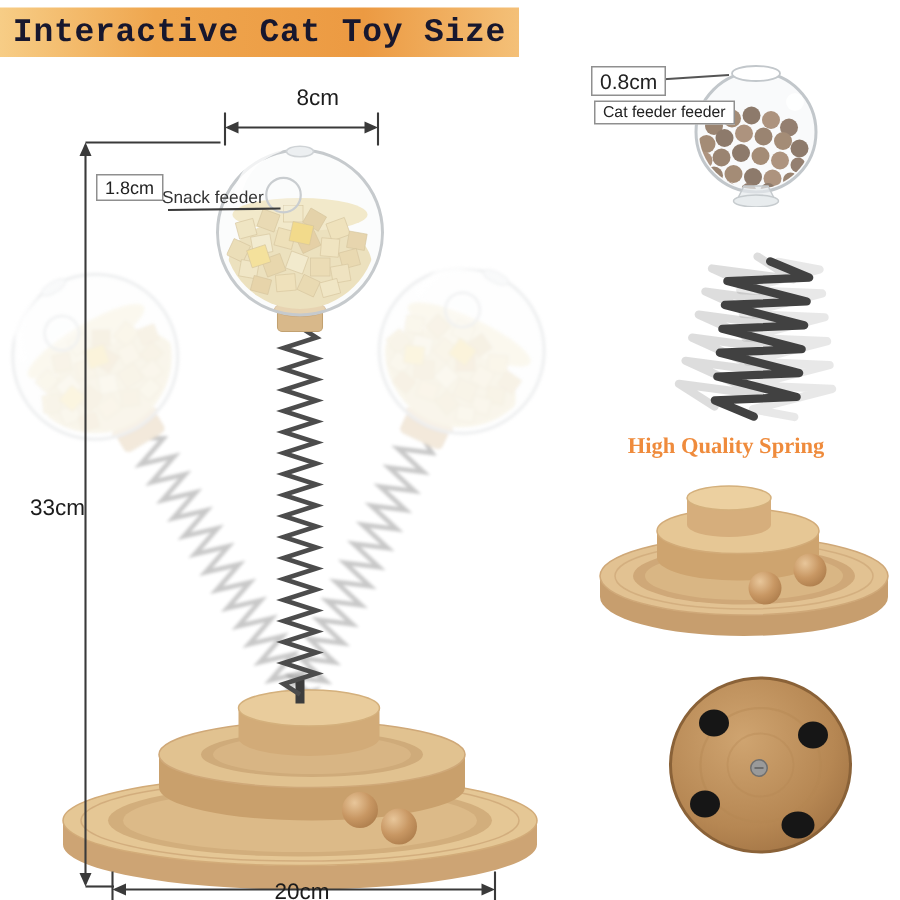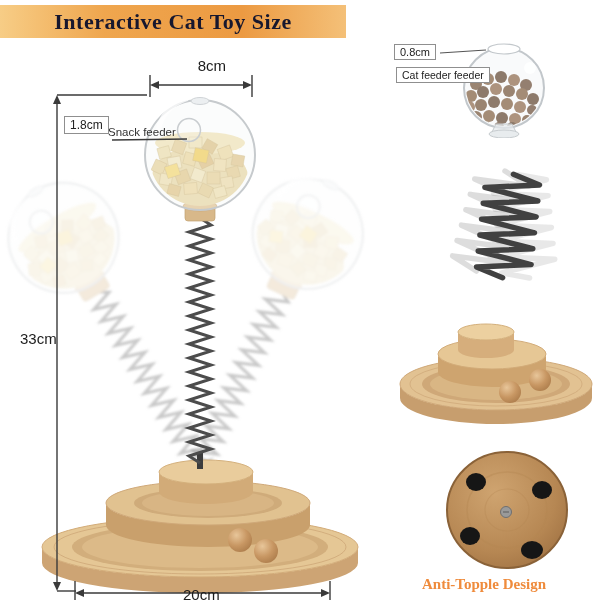--- a/index.html
+++ b/index.html
@@ -2,21 +2,21 @@
 <html><head>
 <meta charset="utf-8">
 <style>
   html,body{margin:0;padding:0;}
   #page{position:relative;width:600px;height:600px;background:#ffffff;overflow:hidden;
         font-family:"Liberation Sans",sans-serif;}
   .abs{position:absolute;}
   #banner{left:0;top:5px;width:346px;height:33px;
           background:linear-gradient(90deg,#f7cd86 0%,#efa64e 30%,#ec9a42 70%,#f4c078 100%);
           display:flex;align-items:center;justify-content:center;}
-  #banner span{font-family:Liberation Serif, serif;font-weight:700;font-size:22px;
+  #banner span{font-family:Liberation Mono, monospace;font-weight:700;font-size:22px;
                color:#17172e;letter-spacing:.5px;white-space:nowrap;}
   .dim{font-size:15px;color:#1c1c1c;}
   .dim-c{text-align:right;}
   .tagbox{border:1px solid #8f8f8f;background:#fff;color:#222;padding:1px 5px;
           font-size:12px;white-space:nowrap;}
   .caption{width:232px;text-align:center;font-family:"Liberation Serif",serif;
            font-weight:700;font-size:15px;color:#ef8b3c;white-space:nowrap;}
   .small-lbl{font-size:11.5px;color:#333;white-space:nowrap;}
   svg{display:block;}
 </style>
@@ -172,31 +172,32 @@
         <circle cx="140" cy="91" r="5" fill="#5a3b22"></circle>
       </g>
     </g>
     <circle cx="132" cy="52" r="40" fill="rgba(238,242,244,0.35)" stroke="#c2c7cb" stroke-width="2"></circle>
     <ellipse cx="132" cy="13" rx="16" ry="5" fill="#ffffff" stroke="#c2c7cb" stroke-width="1.2"></ellipse>
     <circle cx="158" cy="32" r="6" fill="rgba(255,255,255,0.85)"></circle>
     <path d="M124,88 L140,88 L145,98 L119,98 Z" fill="rgba(230,234,236,0.7)" stroke="#c6cbce" stroke-width="1"></path>
     <ellipse cx="132" cy="98" rx="15" ry="4" fill="#e8ecee" stroke="#c6cbce" stroke-width="1"></ellipse>
     <line x1="68" y1="17" x2="114" y2="14" stroke="#555" stroke-width="1.2"></line>
   </svg>
-  <span class="abs tagbox" style="left:394px;top:44px;font-size:11px">0.8cm</span>
+  <span class="abs tagbox" style="left:394px;top:44px;font-size:14px">0.8cm</span>
   <span class="abs tagbox" style="left:396px;top:67px;font-size:10.5px">Cat feeder feeder</span>
 
   <svg class="abs" style="left:428px;top:166px" width="160" height="120" viewBox="0 0 160 120">
     <defs>
       <polyline id="spr2" points="80,8 107,16 53,24 107,32 53,40 107,48 53,56 107,64 53,72 107,80 53,88 107,96 53,104 80,112" fill="none" stroke="#414141" stroke-width="5.5" stroke-linecap="round" stroke-linejoin="round"></polyline>
     </defs>
     <use href="#spr2" opacity="0.18" transform="rotate(16 80 60) translate(-18,0)"></use>
     <use href="#spr2" opacity="0.12" transform="rotate(-6 80 60) translate(16,2)"></use>
     <use href="#spr2" transform="rotate(6 80 60)"></use>
   </svg>
+  <div class="abs caption" style="left:368px;top:290px">High Quality Spring</div>
 
   <svg class="abs" style="left:392px;top:306px" width="208" height="124" viewBox="0 0 208 124">
     <path d="M8,78 L8,92 A96,26 0 0 0 200,92 L200,78 A96,26 0 0 1 8,78 Z" fill="#c79e6e"></path>
     <ellipse cx="104" cy="78" rx="96" ry="26" fill="#e2c292" stroke="#cfa878" stroke-width="1"></ellipse>
     <ellipse cx="104" cy="78" rx="86" ry="22" fill="none" stroke="#c9a273" stroke-width="1" opacity="0.6"></ellipse>
     <ellipse cx="104" cy="78" rx="74" ry="19" fill="#cfa878"></ellipse>
     <ellipse cx="104" cy="78" rx="66" ry="16" fill="#d9b684"></ellipse>
     <path d="M46,48 L46,66 A54,15 0 0 0 154,66 L154,48 A54,15 0 0 1 46,48 Z" fill="#cea46f"></path>
     <ellipse cx="100" cy="48" rx="54" ry="15" fill="#e6c795" stroke="#d2ab78" stroke-width="1"></ellipse>
     <path d="M66,26 L66,44 A28,8 0 0 0 122,44 L122,26 A28,8 0 0 1 66,26 Z" fill="#d6ae7c"></path>
@@ -218,15 +219,14 @@
     <ellipse cx="75" cy="62" rx="22" ry="21" fill="none" stroke="#b58853" stroke-width="1.2" opacity="0.35"></ellipse>
     <g fill="#161616">
       <ellipse cx="44" cy="34" rx="10" ry="9"></ellipse>
       <ellipse cx="110" cy="42" rx="10" ry="9"></ellipse>
       <ellipse cx="38" cy="88" rx="10" ry="9"></ellipse>
       <ellipse cx="100" cy="102" rx="11" ry="9"></ellipse>
     </g>
     <circle cx="74" cy="64" r="5.5" fill="#9a9a9a" stroke="#6f6f6f" stroke-width="1"></circle>
     <line x1="71" y1="64" x2="77" y2="64" stroke="#5c5c5c" stroke-width="1"></line>
   </svg>
-  <div class="abs caption" style="left:368px;top:576px">Anti-Topple Design</div>
 
 </div>
 
 </body></html>

